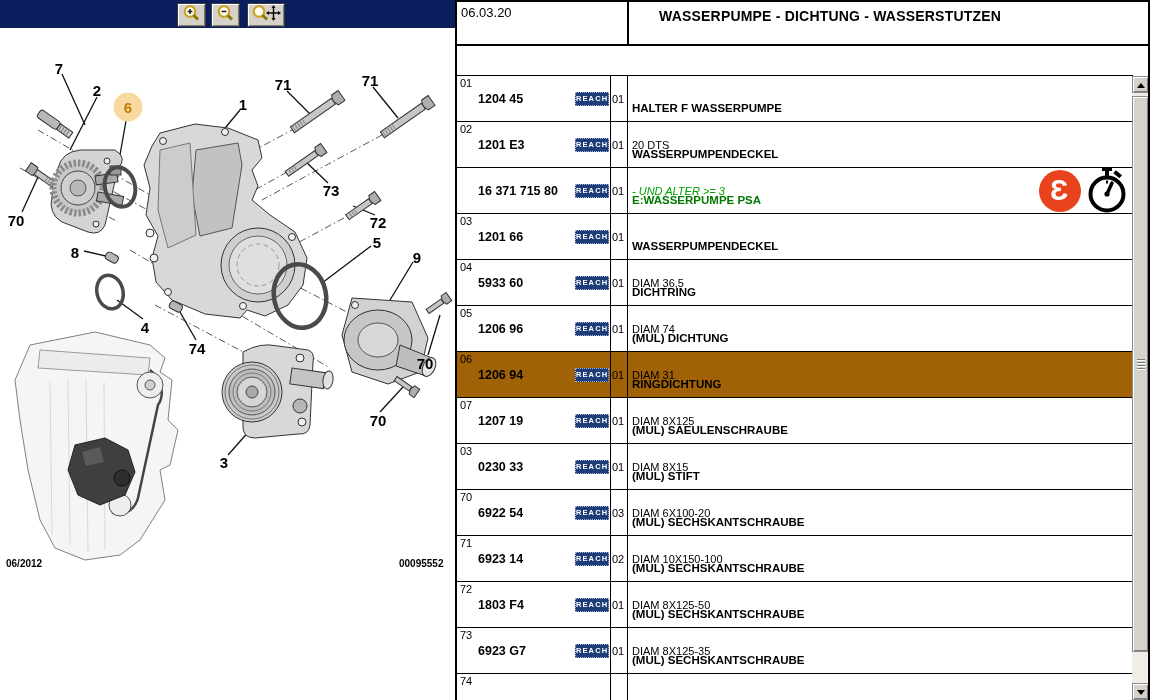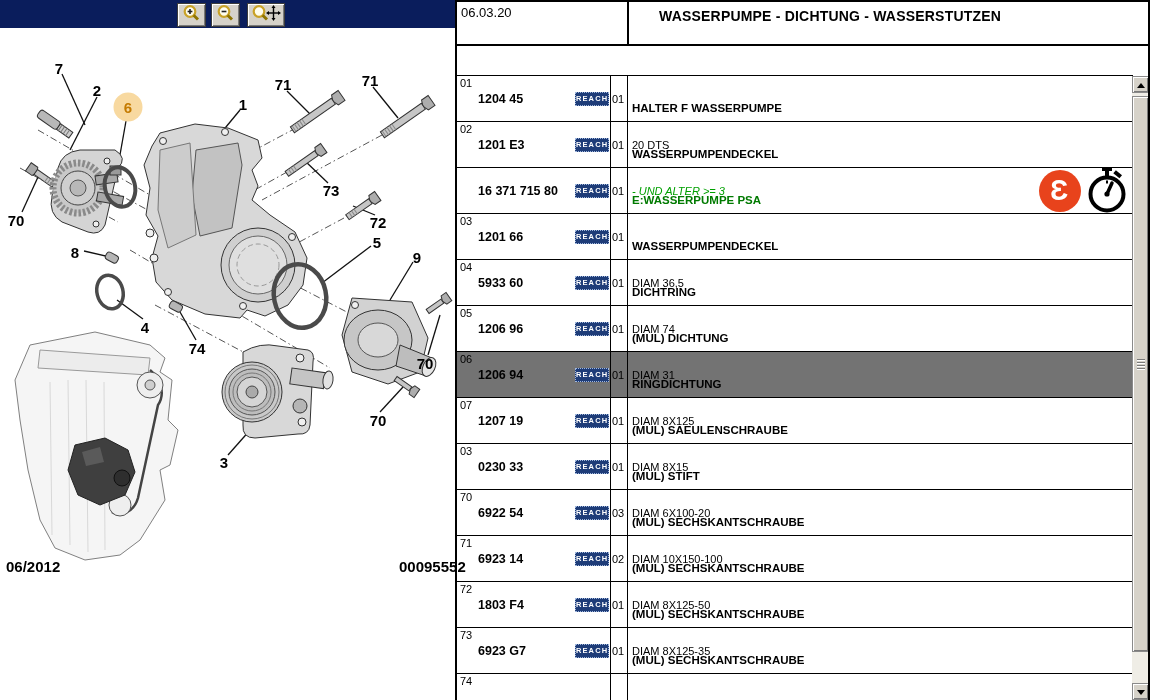--- a/index.html
+++ b/index.html
@@ -8,31 +8,31 @@
   
   #toolbar{position:absolute;left:0;top:0;width:455px;height:28px;background:#0A1D5C;z-index:6;}
   .tbtn{position:absolute;top:3px;height:22px;background:#D6D2C9;border:1px solid #3c3c3c;
         box-shadow:inset 1px 1px 0 #fff,inset -1px -1px 0 #7a7a7a;cursor:pointer;
         display:flex;align-items:center;justify-content:center;}
   #panel-divider{position:absolute;left:455px;top:0;width:2px;height:700px;background:#000;z-index:7;}
   #right-edge{position:absolute;left:1148px;top:0;width:2px;height:700px;background:#000;z-index:8;}
   #diagram{position:absolute;left:0;top:0;width:455px;height:700px;}
   .callout{position:absolute;transform:translate(-50%,-50%);font-weight:bold;font-size:15px;z-index:5;cursor:pointer;}
   .callout.hl{width:29px;height:29px;border-radius:50%;line-height:29px;text-align:center;}
-  .diag-footer{position:absolute;font-size:15px;font-weight:bold;z-index:5;}
+  .diag-footer{position:absolute;font-size:10px;font-weight:bold;z-index:5;}
   
   #hdr{position:absolute;left:455px;top:0;width:695px;height:46px;border:2px solid #000;
        box-sizing:border-box;display:flex;background:#fff;z-index:4;}
   #hdr-left{width:172px;border-right:2px solid #000;box-sizing:border-box;padding:2px 0 0 4px;font-size:13px;line-height:1.45;}
   #hdr-right{flex:1;padding:6px 0 0 14px;font-size:14px;font-weight:bold;letter-spacing:.2px;margin-left:16px;}
   
   #table{position:absolute;left:457px;top:75px;width:675px;border-top:1px solid #000;
          border-right:1px solid #000;box-sizing:content-box;background:#fff;}
   .row{position:relative;height:46px;border-bottom:1px solid #000;box-sizing:border-box;background:#fff;}
-  .row.hl{background:#737373;text-decoration:underline;}
+  .row.hl{background:#a16207;text-decoration:underline;}
   .ref{position:absolute;left:3px;top:1px;font-size:11px;}
   .part{position:absolute;left:21px;top:16px;font-weight:bold;font-size:12.5px;white-space:nowrap;}
   .reach{position:absolute;left:118px;top:16px;width:34px;height:14px;background:#1E3C78;color:#fff;
          font-size:7.5px;font-weight:bold;letter-spacing:1.1px;text-align:center;line-height:12px;
          border:1px dotted #9FB6DC;box-sizing:border-box;cursor:pointer;}
   .vd{position:absolute;top:0;width:1px;height:100%;background:#000;}
   .qty{position:absolute;left:152px;top:17px;width:18px;text-align:center;font-size:11px;}
   .desc1{position:absolute;left:175px;top:2px;font-size:11.5px;font-weight:bold;white-space:nowrap;margin-top:24px;}
   .desc2{position:absolute;left:175px;top:17px;font-size:11px;white-space:nowrap;}
   .grn1{color:#007A00;}

